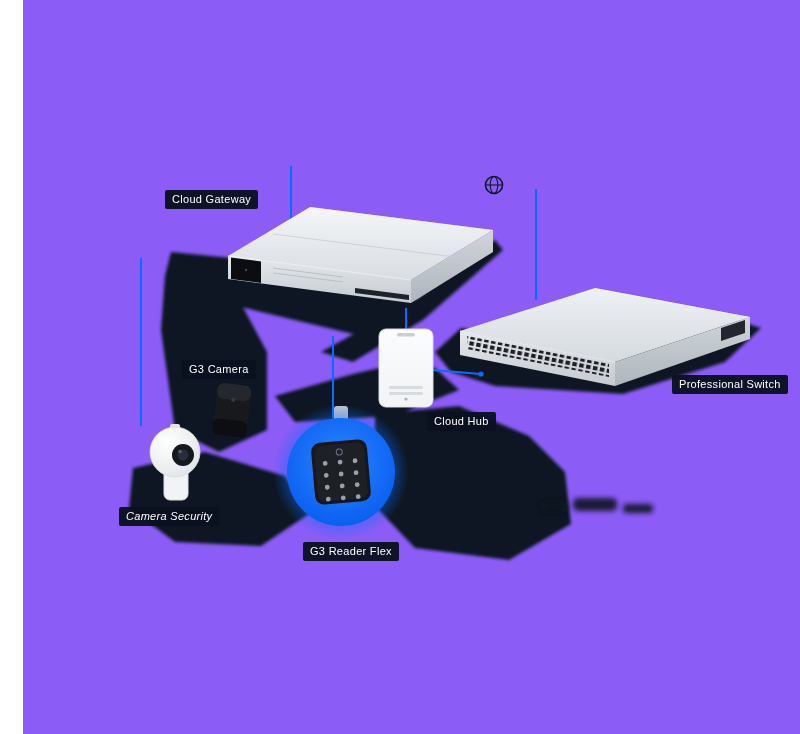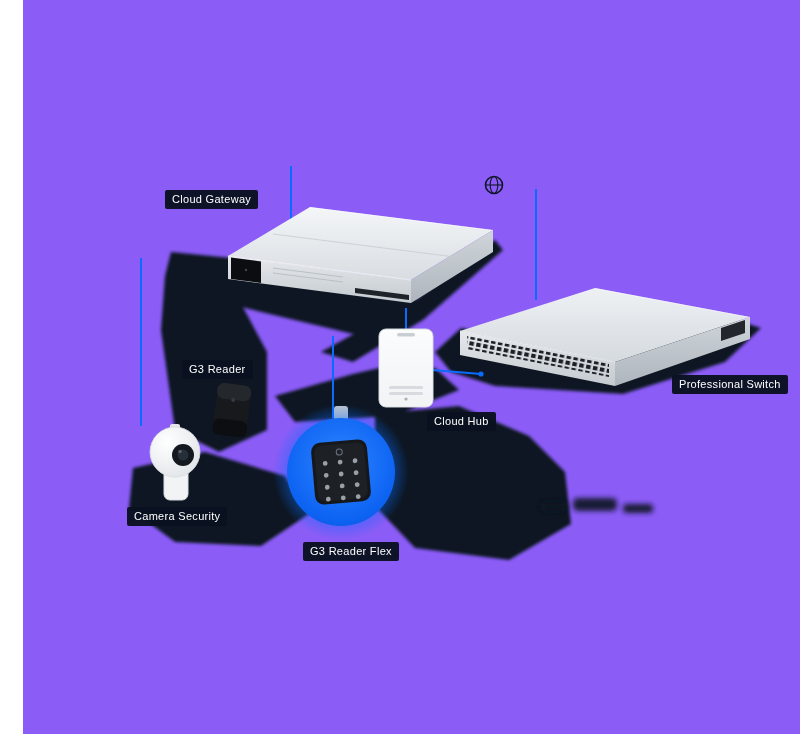--- a/index.html
+++ b/index.html
@@ -22,21 +22,21 @@
     border-radius:2px;
     letter-spacing:0.3px;
     white-space:nowrap;
     z-index:5;
     user-select:none;
   }
   #lbl-cloud-gateway{left:142px;top:190px;}
   #lbl-g3-reader{left:159px;top:360px;}
   #lbl-access-hub{left:404px;top:412px;}
   #lbl-professional-switch{left:649px;top:375px;text-align:center;}
-  #lbl-camera-security{left:104px;top:507px;}
+  #lbl-camera-security{left:96px;top:507px;font-style:italic;}
   #lbl-g3-reader-flex{left:280px;top:542px;}
 </style>
 </head>
 <body>
 
 <div class="stage">
 
   <svg width="800" height="734" viewBox="0 0 800 734">
     <defs>
       <linearGradient id="metalTop" x1="0" y1="0" x2="0" y2="1">
@@ -183,17 +183,17 @@
     <g stroke="#0e1726" fill="none">
       <circle cx="471" cy="185" r="8.5" stroke-width="1.6"></circle>
       <ellipse cx="471" cy="185" rx="3.8" ry="8.5" stroke-width="1.1"></ellipse>
       <line x1="462.5" y1="185" x2="479.5" y2="185" stroke-width="1.1"></line>
     </g>
   </svg>
 
   <div class="node-label" id="lbl-cloud-gateway">Cloud Gateway</div>
   <div class="node-label" id="lbl-professional-switch">Professional Switch</div>
   <div class="node-label" id="lbl-access-hub">Cloud Hub</div>
-  <div class="node-label" id="lbl-g3-reader">G3 Reader</div>
+  <div class="node-label" id="lbl-g3-reader">G3 Camera</div>
   <div class="node-label" id="lbl-g3-reader-flex">G3 Reader Flex</div>
   <div class="node-label" id="lbl-camera-security">Camera Security</div>
 
 </div>
 
 </body></html>

